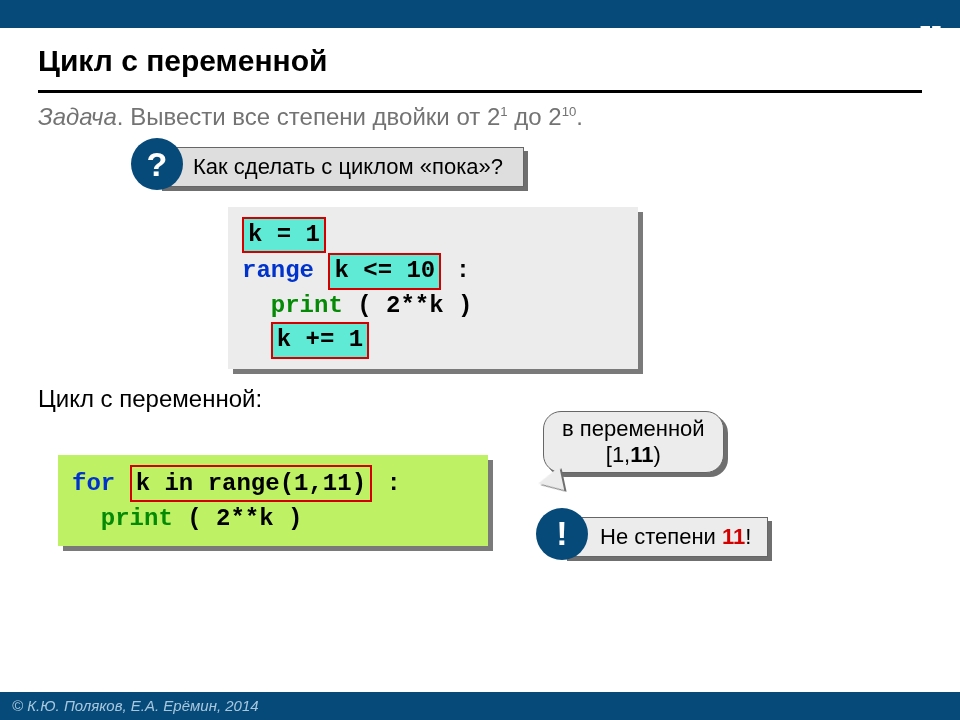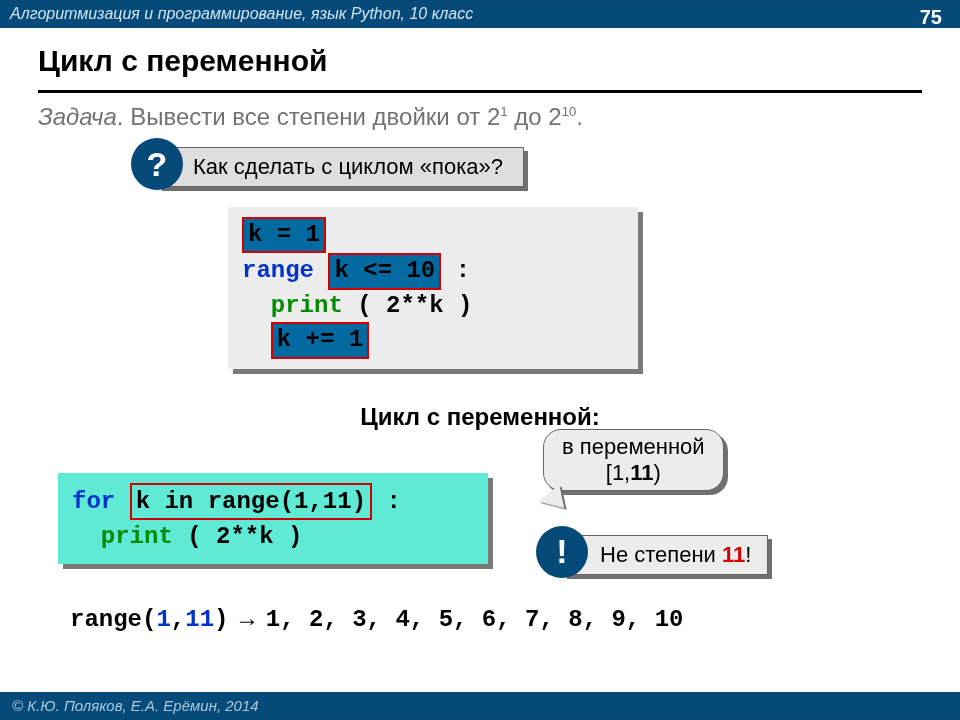--- a/index.html
+++ b/index.html
@@ -18,21 +18,21 @@
     color: #cfe3f2;
     font-style: italic;
     font-size: 16px;
     padding-left: 10px;
     line-height: 28px;
     position: relative;
   }
   .page-num {
     position: absolute;
     right: 18px;
-    top: 3px;
+    top: 19px;
     color: #fff;
     font-style: normal;
     font-weight: bold;
     font-size: 20px;
   }
   .content { padding: 10px 38px 0 38px; }
   .title {
     font-size: 30px;
     color: #000;
     margin-top: 6px;
@@ -85,38 +85,37 @@
     font-size: 24px;
     font-weight: bold;
     line-height: 1.35;
     position: relative;
   }
   .kw-blue { color: #0033cc; }
   .kw-green { color: #058a05; }
   .kw-black { color: #000; }
   .hl-box {
     border: 2px solid #d40000;
-    background: #0369a1;
+    background: #5eead4;
     padding: 0 4px;
     display: inline-block;
   }
 
   .subhead {
     font-size: 24px;
     color: #000;
-    font-weight: bold;
-    margin-top: 34px;
-    text-align: center;
+    font-weight: normal;
+    margin-top: 16px;
   }
 
   .for-row { position: relative; margin-top: 42px; }
   .code-block2 {
     margin-left: 20px;
     width: 430px;
-    background: #5eead4;
+    background: #bef264;
     box-shadow: 5px 5px 0 #7a7a7a;
     padding: 10px 14px;
     font-family: "Courier New", monospace;
     font-size: 24px;
     font-weight: bold;
     line-height: 1.4;
     position: relative;
   }
   .hl-box2 {
     border: 2px solid #d40000;
@@ -187,21 +186,20 @@
     padding: 0 12px;
     display: flex;
     justify-content: space-between;
     text-align: center;
   }
 </style>
 </head>
 <body>
 
 <div class="top-bar">
-  <span>Алгоритмизация и программирование, язык Python, 10 класс</span>
   <span class="page-num">75</span>
 </div>
 
 <div class="content">
   <h1 class="title">Цикл с переменной</h1>
 
   <p class="task">
     <i>Задача</i><span>. Вывести все степени двойки от 2</span><sup>1</sup><span> до 2</span><sup>10</sup><span>.</span>
   </p>
 
@@ -250,21 +248,18 @@
     </div>
 
     <div class="excl-row">
       <div class="excl-box">
         <div class="badge">!</div>
         <span>Не степени </span><span class="red">11</span><span>!</span>
       </div>
     </div>
   </div>
 
-  <div class="range-line">
-    <span class="kw-black">range(</span><span class="kw-blue">1</span><span class="kw-black">,</span><span class="kw-blue">11</span><span class="kw-black">)</span><span class="arrow kw-black"> → </span><span class="kw-black">1, 2, 3, 4, 5, 6, 7, 8, 9, 10</span>
-  </div>
 
 </div>
 
 <div class="bottom-bar">
   <span>© К.Ю. Поляков, Е.А. Ерёмин, 2014</span>
 </div>
 
 </body></html>

